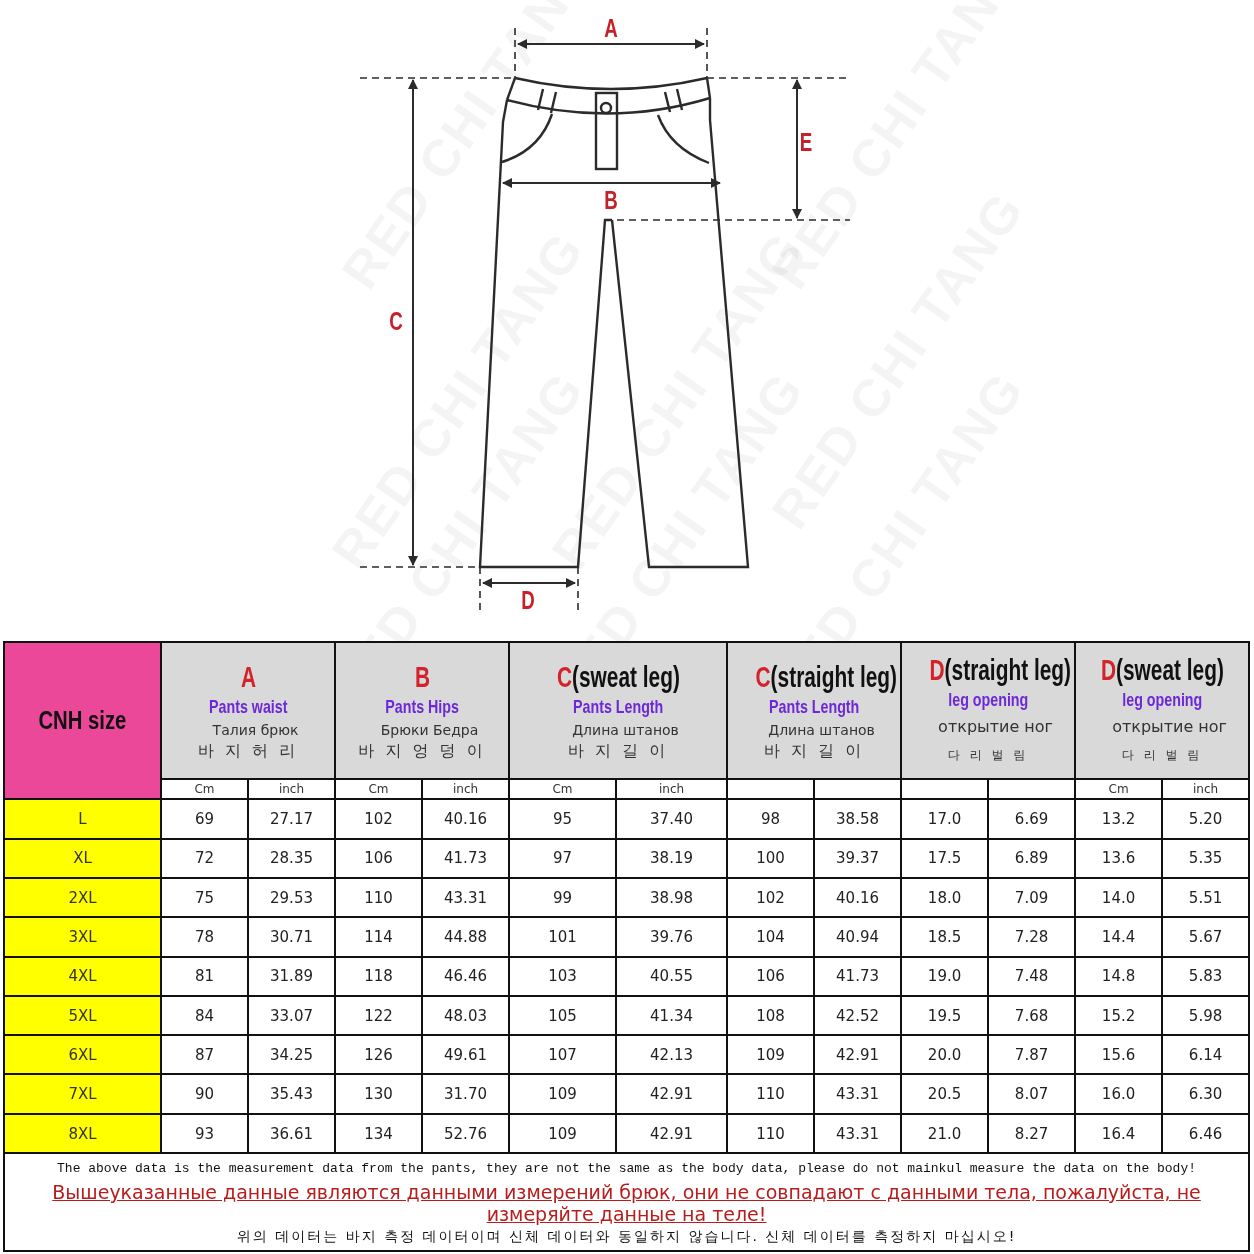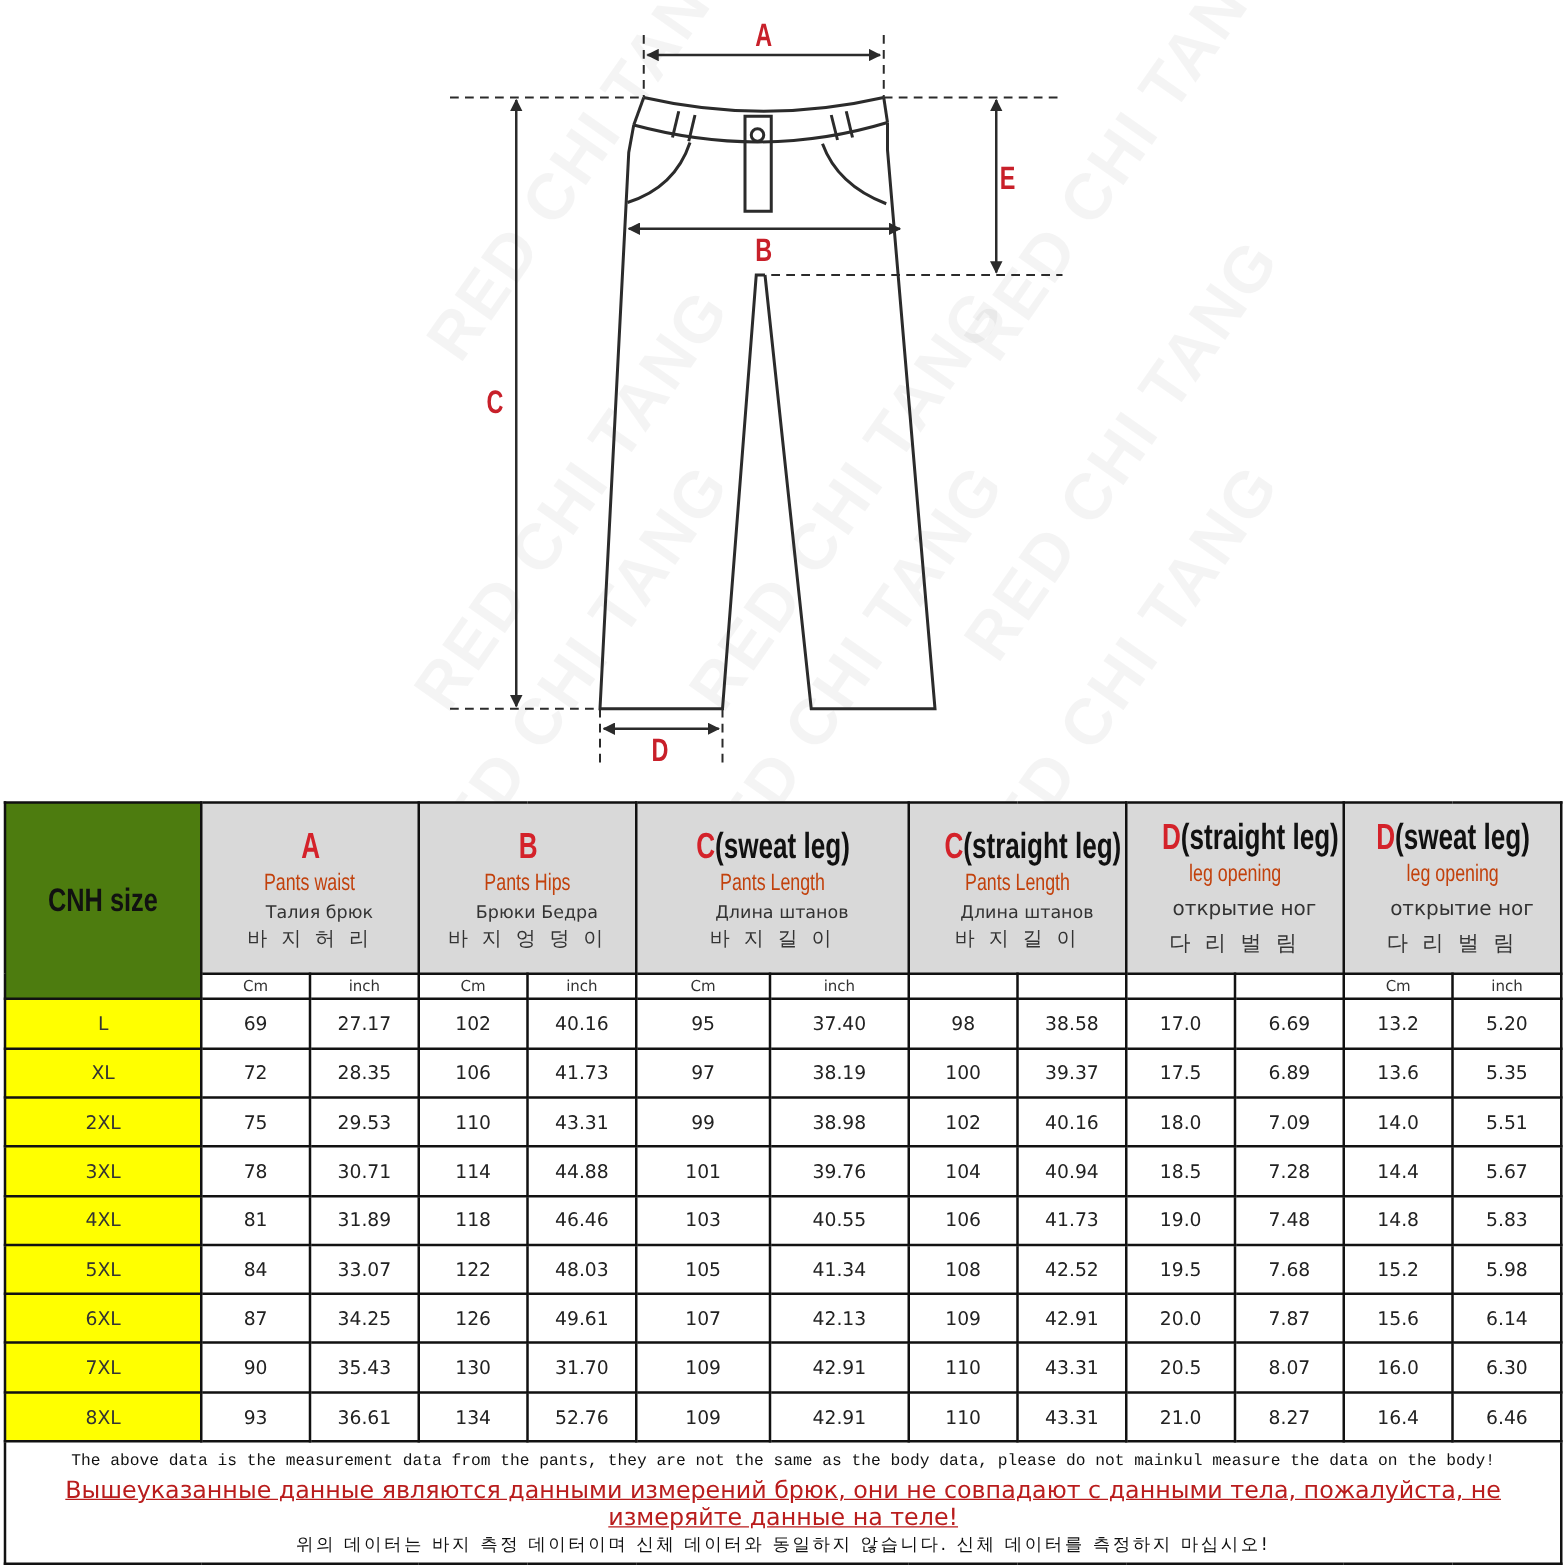--- a/index.html
+++ b/index.html
@@ -22,34 +22,34 @@
 
   
   table.size-table {
     position: absolute; left: 3px; top: 641px; width: 1247px; height: 611px;
     border-collapse: collapse; table-layout: fixed;
   }
   table.size-table td, table.size-table th {
     border: 2px solid #111; text-align: center; vertical-align: middle; padding: 0;
   }
   .h-main { background: #d9d9d9; height: 129px; }
-  .h-size { background: #4d7c0f; font-family: "Liberation Sans", sans-serif; font-weight: bold;
+  .h-size { background: #ec4899; font-family: "Liberation Sans", sans-serif; font-weight: bold;
     font-size: 26px; color: #111; }
   .h-size span { display: inline-block; transform: scaleX(0.78); }
   .h-letter { font-family: "Liberation Sans", sans-serif; font-weight: bold; font-size: 29px;
     line-height: 34px; color: #111; }
   .h-letter .letter { color: #d4222a; }
   .h-letter .inner { display: inline-block; transform: scaleX(0.72); white-space: nowrap; }
-  .h-en { font-family: "Liberation Sans", sans-serif; font-weight: normal; font-size: 19px;
-    line-height: 26px; color: #c2410c; }
+  .h-en { font-family: "Liberation Sans", sans-serif; font-weight: bold; font-size: 19px;
+    line-height: 26px; color: #6d28d9; }
   .h-en .inner { display: inline-block; transform: scaleX(0.75); white-space: nowrap; }
   .h-ru { font-family: "DejaVu Sans", sans-serif; font-size: 14px; line-height: 20px; color: #333; margin-left: 15px; }
   .h-ko { font-size: 16px; line-height: 22px; color: #333; letter-spacing: 3px; }
   .h-ru.big { font-size: 16px; line-height: 28px; }
-  .h-ko.big { font-size: 17px; line-height: 28px; }
+  .h-ko.big { font-size: 12px; line-height: 28px; }
 
   .unit-row td { height: 19px; font-size: 12px; color: #333; background: #fff; line-height: 14px; }
   .data-row td { height: 37px; font-size: 15px; color: #222; background: #fff; }
   .data-row td.size-cell { background: #ffff00; color: #333; font-size: 15px; }
 
   .footer-cell { background: #fff; height: 92px; text-align: center; }
   .note-en { font-family: "Liberation Mono", monospace; font-size: 13px; color: #111; line-height: 24px; }
   .note-ru { font-family: "DejaVu Sans", sans-serif; font-size: 19px; color: #b91c1c; line-height: 22px; text-decoration: underline; }
   .note-ko { font-size: 14px; color: #111; line-height: 22px; letter-spacing: 2px; }
 </style>

